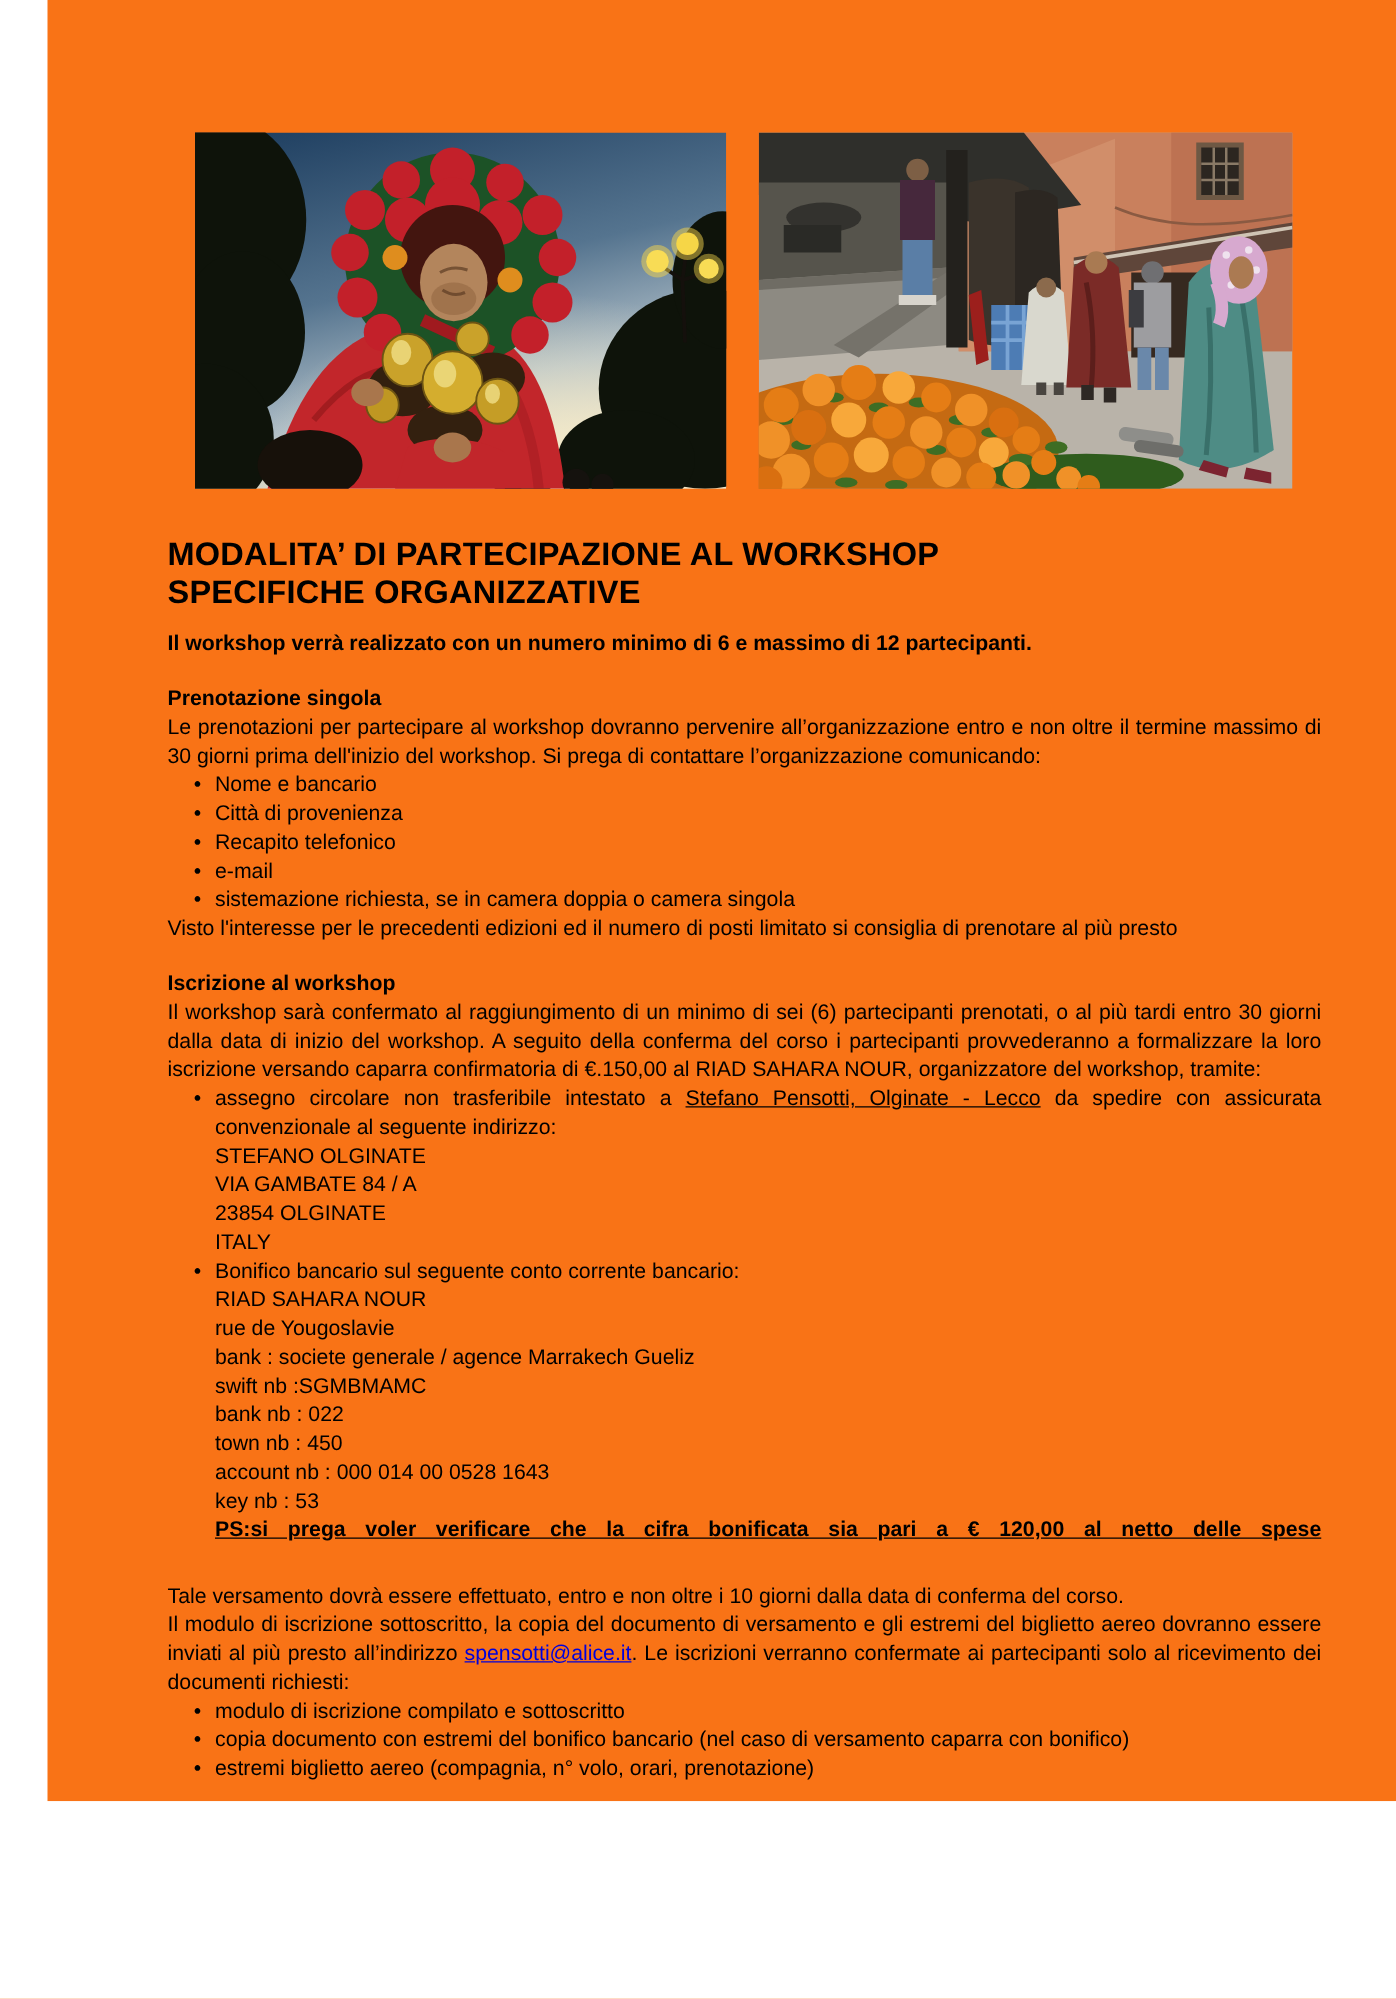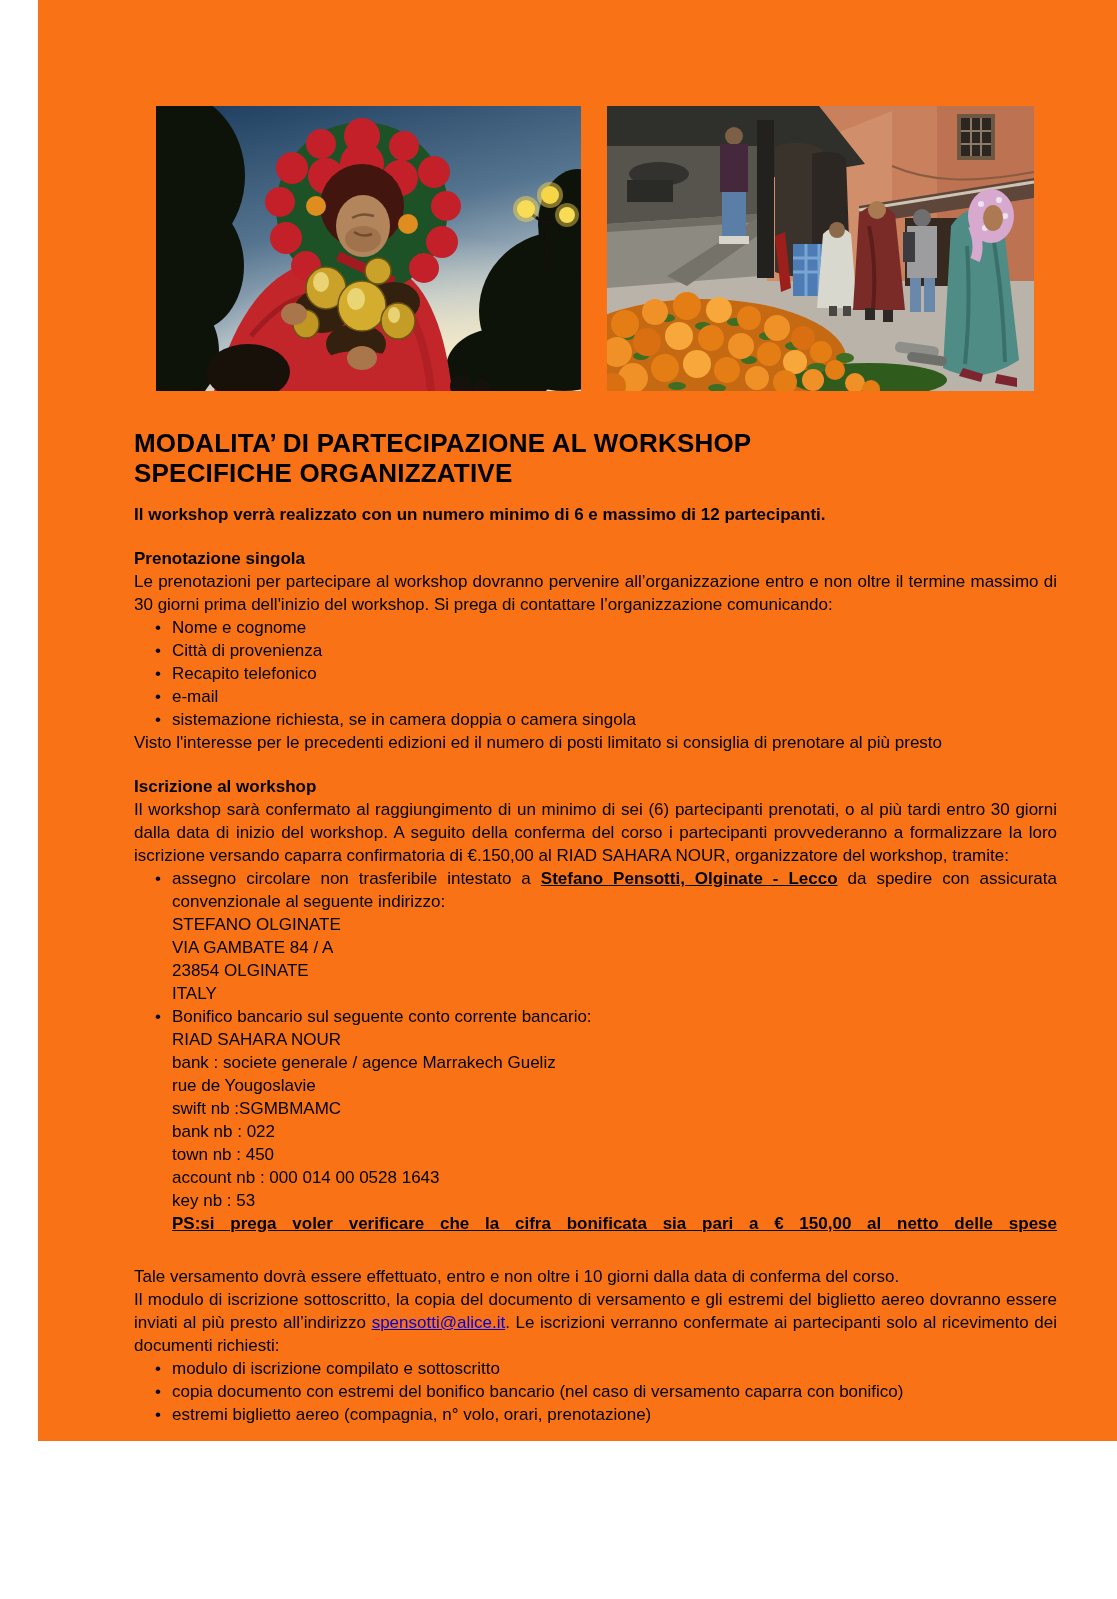--- a/index.html
+++ b/index.html
@@ -14,21 +14,21 @@
   p{margin:0;}
   .just{text-align:justify;}
   .sec{margin-top:21px;}
   .sec-lg{margin-top:30px;}
   .bullet{display:flex;}
   .dot{flex:none;width:17px;margin-left:21px;}
   .bt{flex:1;}
   .indent{margin-left:38px;}
   .ps{margin-left:38px;font-weight:bold;text-decoration:underline;
       text-align:justify;text-align-last:justify;}
-  .u{text-decoration:underline;font-weight:bold;}
+  .u{text-decoration:underline;}
   a.link{color:#0000dd;text-decoration:underline;cursor:pointer;}
 </style>
 </head>
 <body>
 
 <div class="page">
 
   <div class="photo photo-left">
     <svg width="425" height="285" viewBox="0 0 425 285">
       <defs>
@@ -249,21 +249,21 @@
       <div>SPECIFICHE ORGANIZZATIVE</div>
     </div>
 
     <p class="bold">Il workshop verrà realizzato con un numero minimo di 6 e massimo di 12 partecipanti.</p>
 
     <div class="sec">
       <p class="bold">Prenotazione singola</p>
       <p class="just">Le prenotazioni per partecipare al workshop dovranno pervenire all’organizzazione entro e non oltre il termine massimo di 30 giorni prima dell'inizio del workshop. Si prega di contattare l’organizzazione comunicando:</p>
       <div class="bullet">
         <span class="dot">•</span>
-        <span class="bt">Nome e cognome</span>
+        <span class="bt">Nome e bancario</span>
       </div>
       <div class="bullet">
         <span class="dot">•</span>
         <span class="bt">Città di provenienza</span>
       </div>
       <div class="bullet">
         <span class="dot">•</span>
         <span class="bt">Recapito telefonico</span>
       </div>
       <div class="bullet">
@@ -286,28 +286,28 @@
       </div>
       <p class="indent">STEFANO OLGINATE</p>
       <p class="indent">VIA GAMBATE 84 / A</p>
       <p class="indent">23854 OLGINATE</p>
       <p class="indent">ITALY</p>
       <div class="bullet">
         <span class="dot">•</span>
         <span class="bt">Bonifico bancario sul seguente conto corrente bancario:</span>
       </div>
       <p class="indent">RIAD SAHARA NOUR</p>
+      <p class="indent">rue de Yougoslavie</p>
       <p class="indent">bank : societe generale / agence Marrakech Gueliz</p>
-      <p class="indent">rue de Yougoslavie</p>
       <p class="indent">swift nb :SGMBMAMC</p>
       <p class="indent">bank nb : 022</p>
       <p class="indent">town nb : 450</p>
       <p class="indent">account nb : 000 014 00 0528 1643</p>
       <p class="indent">key nb : 53</p>
-      <p class="ps">PS:si prega voler verificare che la cifra bonificata sia pari a € 150,00  al netto delle spese</p>
+      <p class="ps">PS:si prega voler verificare che la cifra bonificata sia pari a € 120,00  al netto delle spese</p>
     </div>
 
     <div class="sec-lg">
       <p>Tale versamento dovrà essere effettuato, entro e non oltre i 10 giorni dalla data di conferma del corso.</p>
       <p class="just"><span>Il modulo di iscrizione sottoscritto, la copia del documento di versamento e gli estremi del biglietto aereo dovranno essere inviati al più presto all’indirizzo </span><a class="link">spensotti@alice.it</a><span>. Le iscrizioni verranno confermate ai partecipanti solo al ricevimento dei documenti richiesti:</span></p>
       <div class="bullet">
         <span class="dot">•</span>
         <span class="bt">modulo di iscrizione compilato e sottoscritto</span>
       </div>
       <div class="bullet">

